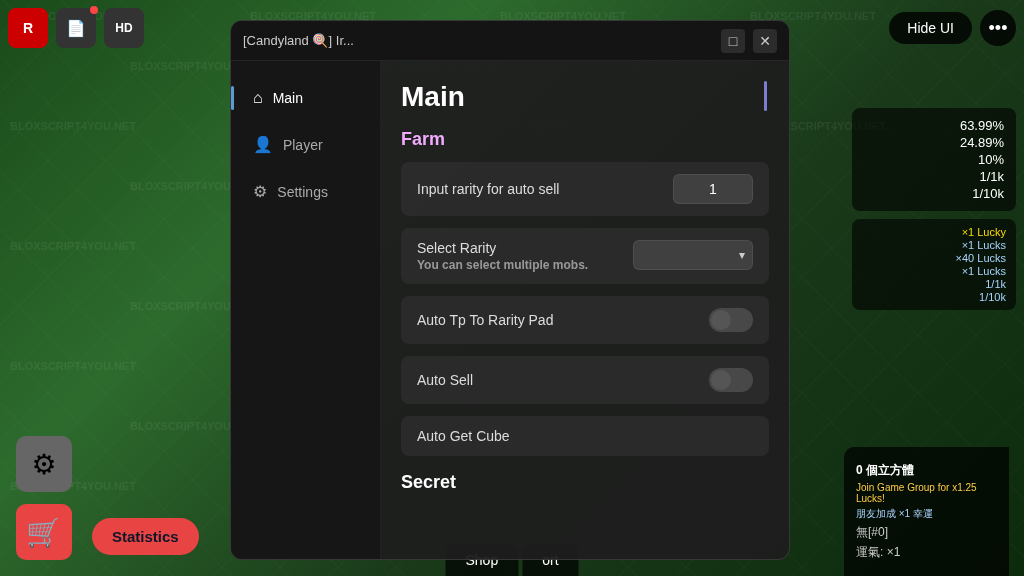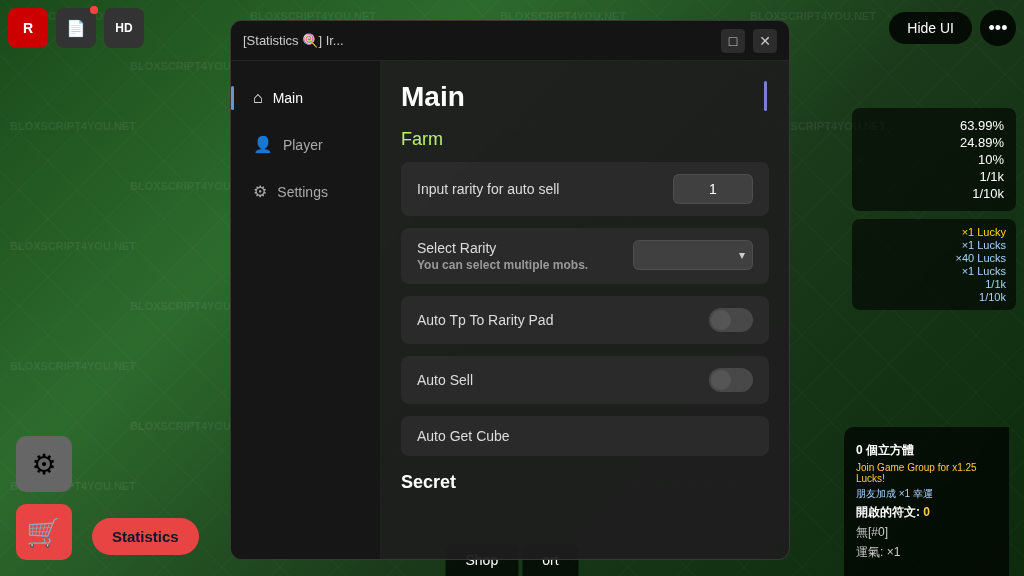--- a/index.html
+++ b/index.html
@@ -242,22 +242,22 @@
 
     .main-title {
       font-size: 28px;
       font-weight: bold;
       color: white;
       margin-bottom: 16px;
     }
 
     .section-title {
       font-size: 18px;
-      font-weight: normal;
-      color: #bef264;
+      font-weight: bold;
+      color: #f0abfc;
       margin-bottom: 12px;
     }
 
     
     .farm-section {
       display: flex;
       flex-direction: column;
       gap: 12px;
     }
 
@@ -597,21 +597,21 @@
     <div class="luck-item">×1 Lucks</div>
     <div class="luck-item">×40 Lucks</div>
     <div class="luck-item">×1 Lucks</div>
     <div class="luck-item">1/1k</div>
     <div class="luck-item">1/10k</div>
   </div>
 </div>
 
 <div class="dialog-window">
   <div class="dialog-titlebar">
-    <span class="dialog-title">[Statistics 🍭] Ir...</span>
+    <span class="dialog-title">[Candyland 🍭] Ir...</span>
     <div class="dialog-controls">
       <button class="dialog-btn">□</button>
       <button class="dialog-btn">✕</button>
     </div>
   </div>
 
   <div class="dialog-content">
 
     <div class="sidebar">
       <div class="sidebar-item active">
@@ -683,23 +683,20 @@
     </div>
   </div>
 </div>
 
 <div class="bottom-right-panel">
   <div class="br-stat">
     <span>0 個立方體</span>
   </div>
   <div class="br-stat" style="font-size:10px;color:#ffcc44;">Join Game Group for x1.25 Lucks!</div>
   <div class="br-stat" style="font-size:10px;color:#aad4ff;">朋友加成 ×1 幸運</div>
-  <div class="br-stat">
-    <span>開啟的符文:</span> <span style="color:#ffcc44;">0</span>
-  </div>
   <div class="br-stat">無[#0]</div>
   <div class="br-stat">運氣: ×1</div>
 </div>
 
 <div class="bottom-left-stack">
   <div style="display:flex; align-items:center; margin: 4px 8px;">
     <div class="settings-icon-btn">⚙</div>
   </div>
   <div style="display:flex; align-items:center; gap:4px; margin: 0 8px 8px;">
     <div class="cart-icon-btn">🛒</div>

